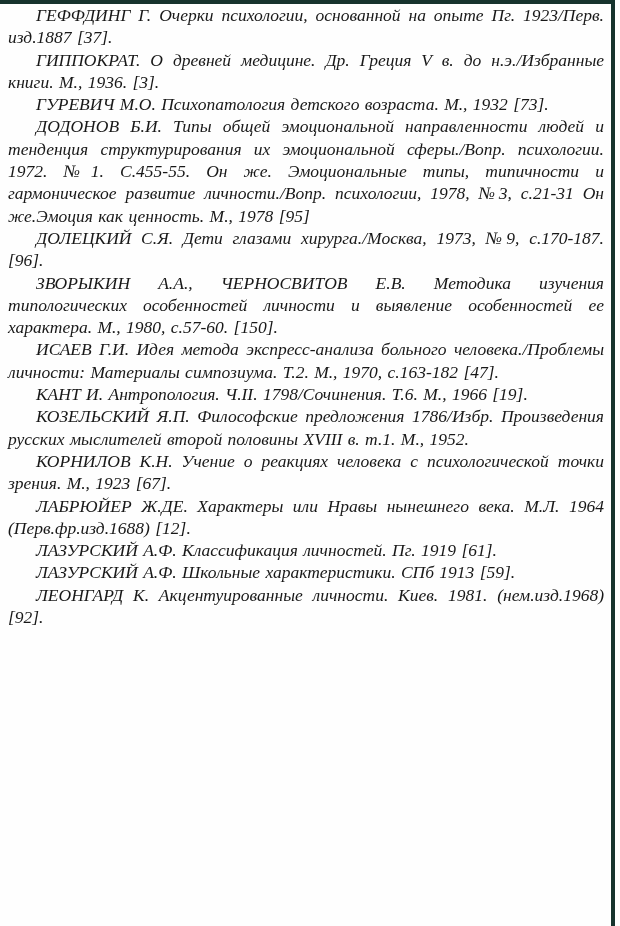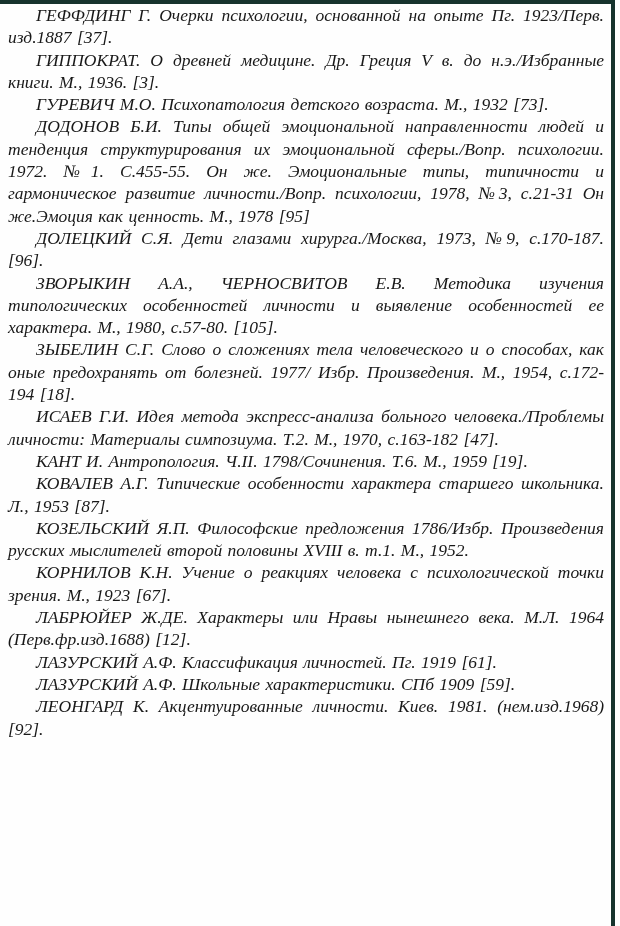--- a/index.html
+++ b/index.html
@@ -55,25 +55,23 @@
 
 <div class="page">
   <div class="border-top"></div>
   <div class="border-right"></div>
   <div class="content">
     <p>ГЕФФДИНГ Г. Очерки психологии, основанной на опыте Пг. 1923/Перв. изд.1887 [37].</p>
     <p>ГИППОКРАТ. О древней медицине. Др. Греция V в. до н.э./Избранные книги. М., 1936. [3].</p>
     <p>ГУРЕВИЧ М.О. Психопатология детского возраста. М., 1932 [73].</p>
     <p>ДОДОНОВ Б.И. Типы общей эмоциональной направленности людей и тенденция структурирования их эмоциональной сферы./Вопр. психологии. 1972. №1. С.455-55. Он же. Эмоциональные типы, типичности и гармоническое развитие личности./Вопр. психологии, 1978, №3, с.21-31 Он же.Эмоция как ценность. М., 1978 [95]</p>
     <p>ДОЛЕЦКИЙ С.Я. Дети глазами хирурга./Москва, 1973, №9, с.170-187. [96].</p>
-    <p>ЗВОРЫКИН А.А., ЧЕРНОСВИТОВ Е.В. Методика изучения типологических особенностей личности и выявление особенностей ее характера. М., 1980, с.57-80. [105].</p>
-    <p>ЗЫБЕЛИН С.Г. Слово о сложениях тела человеческого и о способах, как оные предохранять от болезней. 1977/ Избр. Произведения. М., 1954, с.172-194 [18].</p>
+    <p>ЗВОРЫКИН А.А., ЧЕРНОСВИТОВ Е.В. Методика изучения типологических особенностей личности и выявление особенностей ее характера. М., 1980, с.57-60. [150].</p>
     <p>ИСАЕВ Г.И. Идея метода экспресс-анализа больного человека./Проблемы личности: Материалы симпозиума. Т.2. М., 1970, с.163-182 [47].</p>
-    <p>КАНТ И. Антропология. Ч.II. 1798/Сочинения. Т.6. М., 1959 [19].</p>
-    <p>КОВАЛЕВ А.Г. Типические особенности характера старшего школьника. Л., 1953 [87].</p>
+    <p>КАНТ И. Антропология. Ч.II. 1798/Сочинения. Т.6. М., 1966 [19].</p>
     <p>КОЗЕЛЬСКИЙ Я.П. Философские предложения 1786/Избр. Произведения русских мыслителей второй половины XVIII в. т.1. М., 1952.</p>
     <p>КОРНИЛОВ К.Н. Учение о реакциях человека с психологической точки зрения. М., 1923 [67].</p>
     <p>ЛАБРЮЙЕР Ж.ДЕ. Характеры или Нравы нынешнего века. М.Л. 1964 (Перв.фр.изд.1688) [12].</p>
     <p>ЛАЗУРСКИЙ А.Ф. Классификация личностей. Пг. 1919 [61].</p>
-    <p>ЛАЗУРСКИЙ А.Ф. Школьные характеристики. СПб 1909 [59].</p>
+    <p>ЛАЗУРСКИЙ А.Ф. Школьные характеристики. СПб 1913 [59].</p>
     <p>ЛЕОНГАРД К. Акцентуированные личности. Киев. 1981. (нем.изд.1968) [92].</p>
   </div>
 </div>
 
 </body></html>

